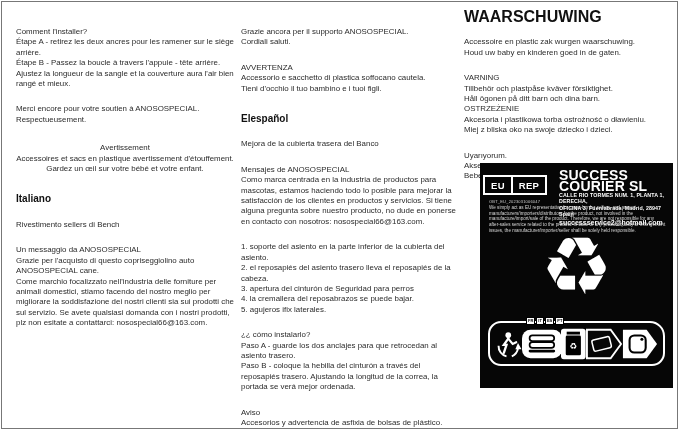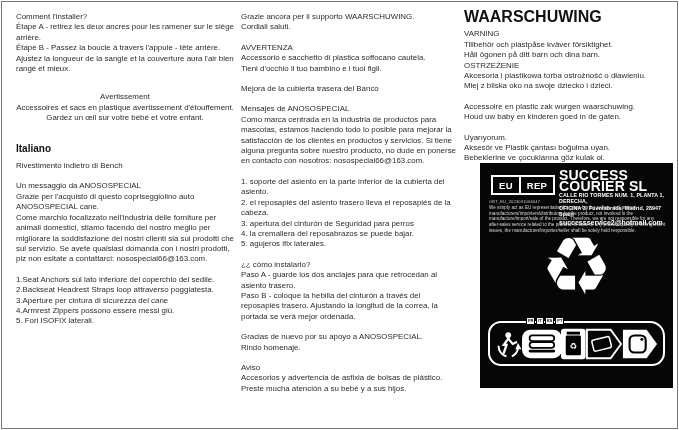--- a/index.html
+++ b/index.html
@@ -3,29 +3,29 @@
 <meta charset="utf-8">
 <style>
   html,body{margin:0;padding:0;width:679px;height:430px;overflow:hidden;background:#ffffff;
     font-family:"Liberation Sans",sans-serif;}
   .page{position:absolute;inset:0;background:#fff;color:#262626;}
   .frame{position:absolute;inset:1px;border:1px solid #777;pointer-events:none;}
   .col{position:absolute;top:12px;font-size:7.9px;line-height:10.4px;color:#2b2b2b;}
   .col1{left:16px;width:218px;}
   .col2{left:241px;width:215px;}
   .col3{left:464px;width:208px;}
-  .block{white-space:pre-line;margin:0 0 10px 0;}
+  .block{white-space:pre-line;margin:15px 0 10px 0;}
   .heading{font-size:10px;font-weight:bold;color:#101010;margin:0 0 7px 0;}
   .heading-lg{font-size:16px;}
   .mt-lg{margin-top:18px;text-align:center;}
   .mt-xl{margin-top:20px;}
 
   
   .label{position:absolute;left:480px;top:163px;width:193px;height:225px;background:#060606;color:#fff;}
-  .eurep{position:absolute;left:11px;top:12px;display:flex;border:2px solid #fff;}
+  .eurep{position:absolute;left:3px;top:12px;display:flex;border:2px solid #fff;}
   .eurep span{display:block;padding:3px 6px 2px 6px;font-weight:bold;font-size:9.5px;letter-spacing:.3px;}
   .eurep .eubox{border-right:2px solid #fff;}
   .company{position:absolute;left:79px;top:7px;width:112px;}
   .cname{font-size:14px;font-weight:bold;letter-spacing:.2px;line-height:11px;}
   .addr{font-size:5.3px;font-weight:bold;line-height:6.4px;letter-spacing:.1px;}
   .email{font-size:7px;font-weight:bold;margin-top:1px;}
   .ref{position:absolute;left:9px;top:36px;font-size:4px;color:#cfcfcf;letter-spacing:.2px;}
   .disc{position:absolute;left:9px;top:42px;width:177px;font-size:4.6px;line-height:5.7px;color:#d8d8d8;}
   .recycle{position:absolute;left:0;right:0;top:62px;text-align:center;font-size:80px;line-height:84px;color:#fff;}
   .strip{position:absolute;left:8px;top:158px;width:177px;height:45px;border:2.5px solid #fff;
@@ -40,69 +40,65 @@
 <body>
 
 <div class="page">
   <div class="frame"></div>
 
   <div class="col col1">
     <div class="block">Comment l'installer?
 Étape A - retirez les deux ancres pour les ramener sur le siège arrière.
 Étape B - Passez la boucle à travers l'appuie - tête arrière.
 Ajustez la longueur de la sangle et la couverture aura l'air bien rangé et mieux.</div>
+    <div class="block">Merci encore pour votre soutien à ANOSOSPECIAL.
+Respectueusement.</div>
     <div class="block mt-lg">Avertissement
 Accessoires et sacs en plastique avertissement d'étouffement.
 Gardez un œil sur votre bébé et votre enfant.</div>
     <div class="heading mt-xl">Italiano</div>
-    <div class="block">Rivestimento indietro di Bench</div>
+    <div class="block">Rivestimento sellers di Bench</div>
     <div class="block">Un messaggio da ANOSOSPECIAL
 Grazie per l'acquisto di questo copriseggiolino auto ANOSOSPECIAL cane.
 Come marchio focalizzato nell'industria delle forniture per animali domestici, stiamo facendo del nostro meglio per migliorare la soddisfazione dei nostri clienti sia sui prodotti che sul servizio. Se avete qualsiasi domanda con i nostri prodotti, plz non esitate a contattarci: nosospecial66@163.com.</div>
-    <div class="block">1.Seat Anchors sul lato inferiore del coperchio del sedile.
-2.Backseat Headrest Straps loop attraverso poggiatesta.
-3.Aperture per cintura di sicurezza del cane
-4.Armrest Zippers possono essere messi giù.
-5. Fori ISOFIX laterali.</div>
   </div>
 
   <div class="col col2">
-    <div class="block">Grazie ancora per il supporto WAARSCHUWING.
+    <div class="block">Grazie ancora per il supporto ANOSOSPECIAL.
 Cordiali saluti.</div>
     <div class="block">AVVERTENZA
 Accessorio e sacchetto di plastica soffocano cautela.
 Tieni d'occhio il tuo bambino e i tuoi figli.</div>
+    <div class="heading mt-xl">Elespañol</div>
     <div class="block">Mejora de la cubierta trasera del Banco</div>
     <div class="block">Mensajes de ANOSOSPECIAL
 Como marca centrada en la industria de productos para mascotas, estamos haciendo todo lo posible para mejorar la satisfacción de los clientes en productos y servicios. Si tiene alguna pregunta sobre nuestro producto, no dude en ponerse en contacto con nosotros: nosospecial66@163.com.</div>
     <div class="block">1. soporte del asiento en la parte inferior de la cubierta del asiento.
 2. el reposapiés del asiento trasero lleva el reposapiés de la cabeza.
 3. apertura del cinturón de Seguridad para perros
 4. la cremallera del reposabrazos se puede bajar.
 5. agujeros ifix laterales.</div>
     <div class="block">¿¿  cómo instalarlo?
 Paso A - guarde los dos anclajes para que retrocedan al asiento trasero.
 Paso B - coloque la hebilla del cinturón a través del reposapiés trasero. Ajustando la longitud de la correa, la portada se verá mejor ordenada.</div>
-    <div class="block">Gracias de nuevo por su apoyo a ANOSOSPECIAL.
-Rindo homenaje.</div>
     <div class="block">Aviso
 Accesorios y advertencia de asfixia de bolsas de plástico.
 Preste mucha atención a su bebé y a sus hijos.</div>
   </div>
 
   <div class="col col3">
     <div class="heading heading-lg">WAARSCHUWING</div>
+    <div class="block">Accessoire en plastic zak wurgen waarschuwing.
+Houd uw baby en kinderen goed in de gaten.</div>
     <div class="block">VARNING
 Tillbehör och plastpåse kväver försiktighet.
 Håll ögonen på ditt barn och dina barn.
 OSTRZEŻENIE
 Akcesoria i plastikowa torba ostrożność o dławieniu.
 Miej z bliska oko na swoje dziecko i dzieci.</div>
-    <div class="block">Accessoire en plastic zak wurgen waarschuwing.
-Houd uw baby en kinderen goed in de gaten.</div>
     <div class="block">Uyarıyorum.
 Aksesör ve Plastik çantası boğulma uyan.
 Bebeklerine ve çocuklarına göz kulak ol.</div>
   </div>
 
   <div class="label">
     <div class="eurep">
       <span class="eubox">EU</span>
       <span class="repbox">REP</span>
     </div>

